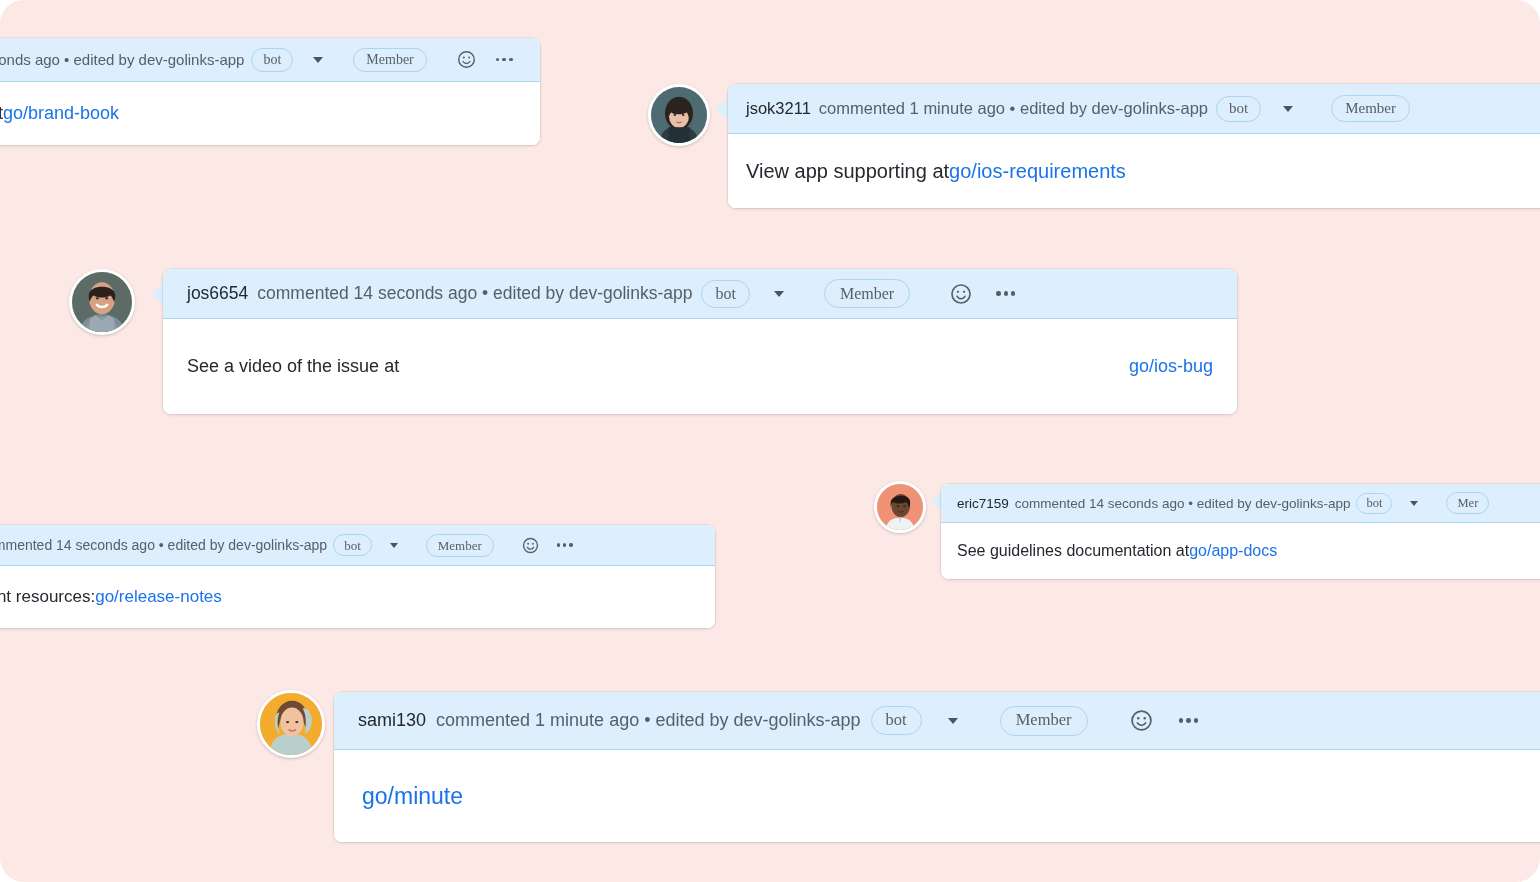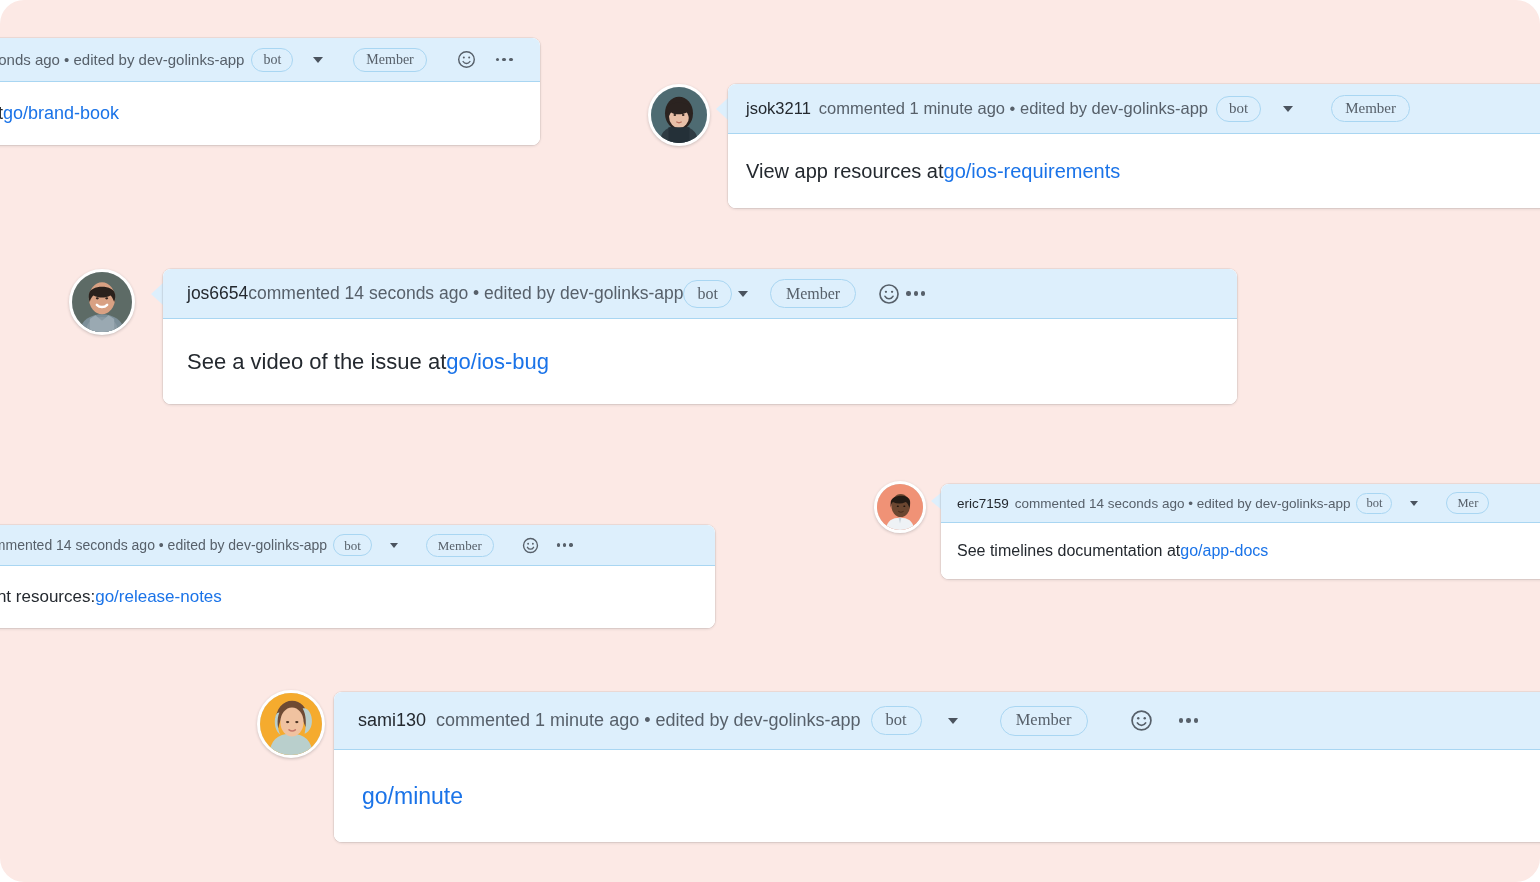--- a/index.html
+++ b/index.html
@@ -128,22 +128,22 @@
 
   
   #card-ios-req    { left: 728px; top: 84px;  width: 880px; }
   #card-ios-req .card-header { height: 50px; padding: 0 18px; font-size: 16.5px; gap: 8px; }
   #card-ios-req .card-body   { height: 74px; padding: 0 18px; font-size: 20px; }
   #av-ios-req { left: 648px; top: 84px; width: 62px; height: 62px; }
   #tail-ios-req { left: 716px; top: 98px; }
 
   
   #card-iosbug     { left: 163px; top: 269px; width: 1074px; }
-  #card-iosbug .card-header { height: 50px; padding: 0 24px; font-size: 17.5px; }
-  #card-iosbug .card-body   { height: 85px; padding: 0 24px; font-size: 22px; }
+  #card-iosbug .card-header { height: 50px; padding: 0 24px; font-size: 17.5px; gap: 9px; }
+  #card-iosbug .card-body   { height: 95px; padding: 0 24px; font-size: 18px; justify-content: space-between; }
   #av-iosbug { left: 69px; top: 269px; width: 66px; height: 66px; }
   #tail-iosbug { left: 151px; top: 283px; }
 
   
   #card-release    { left: -70px; top: 525px; width: 785px; }
   #card-release .card-header { height: 41px; padding: 0 14px; font-size: 14px; gap: 6px; }
   #card-release .card-body   { height: 62px; padding: 0 14px; font-size: 17px; }
 
   
   #card-appdocs    { left: 941px; top: 484px; width: 700px; }
@@ -217,21 +217,21 @@
       <div class="card-header">
         <span class="hdr-author">jsok3211</span>
         <span class="hdr-meta">commented 1 minute ago • edited by dev-golinks-app</span>
         <span class="pill" style="height:26px;padding:0 12px;font-size:15px;">bot</span>
         <span class="sp-sm"></span>
         <span class="caret"></span>
         <span class="sp-lg"></span>
         <span class="pill pill-member" style="height:27px;padding:0 13px;font-size:15px;">Member</span>
       </div>
       <div class="card-body">
-        <span>View app resources at </span>
+        <span>View app supporting at </span>
           <span class="lnk">go/ios-requirements</span>
       </div>
     </div>
   </div>
 
   <div class="avatar" id="av-iosbug">
     <svg viewBox="0 0 64 64" preserveAspectRatio="xMidYMid slice">
       <rect width="64" height="64" fill="#5d6b66"></rect>
       <ellipse cx="32" cy="62" rx="23" ry="17" fill="#7c8f99"></ellipse>
       <path d="M14 64c2-12 9-16 18-16s16 4 18 16z" fill="#8a9aa3"></path>
@@ -323,21 +323,21 @@
       <div class="card-header">
         <span class="hdr-author">eric7159</span>
         <span class="hdr-meta">commented 14 seconds ago • edited by dev-golinks-app</span>
         <span class="pill" style="height:21px;padding:0 9px;font-size:12.5px;">bot</span>
         <span class="sp-sm"></span>
         <span class="caret" style="border-left-width:4.5px;border-right-width:4.5px;border-top-width:5.5px;"></span>
         <span class="sp-md"></span>
         <span class="pill pill-member" style="height:22px;padding:0 10px;font-size:12.5px;">Mer</span>
       </div>
       <div class="card-body">
-        <span>See timelines documentation at </span>
+        <span>See guidelines documentation at </span>
           <span class="lnk">go/app-docs</span>
       </div>
     </div>
   </div>
 
   <div class="avatar" id="av-roadmap">
     <svg viewBox="0 0 64 64" preserveAspectRatio="xMidYMid slice">
       <rect width="64" height="64" fill="#f5ab2e"></rect>
       <path d="M10 64c0-15 8-22 22-22s22 7 22 22z" fill="#b9cfcc"></path>
       <path d="M16 30c0-14 8-22 17-22s16 7 16 18c0 6-2 9-2 9-2-6-4-8-4-8-7 3-14 3-21 0 0 0-2 3-3 9 0 0-3-3-3-6z" fill="#6e4a33"></path>

